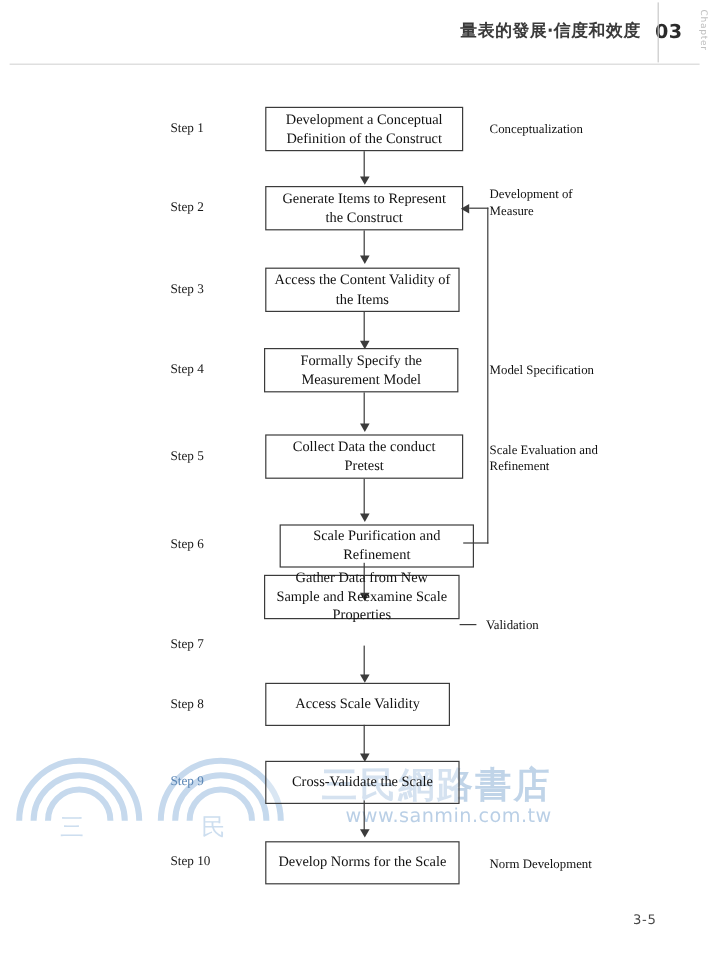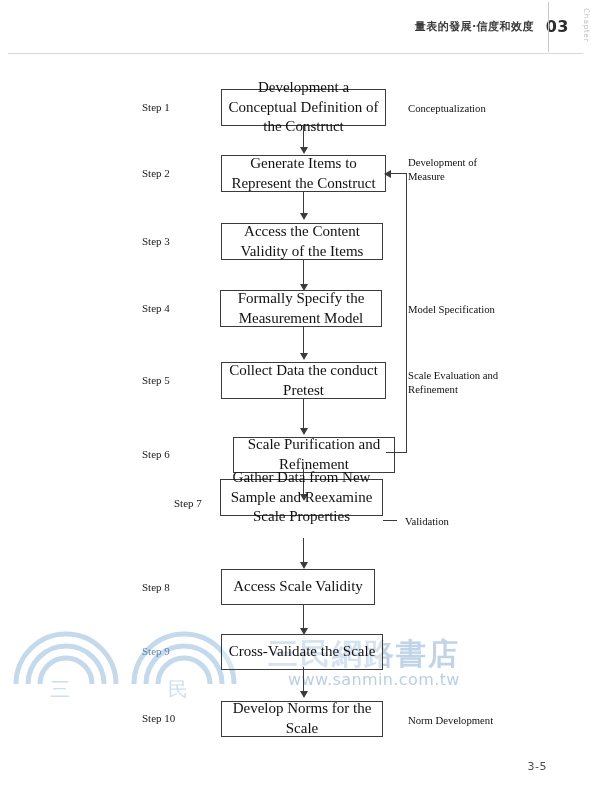--- a/index.html
+++ b/index.html
@@ -22,21 +22,21 @@
     top: 0; left: 0;
     width: 591px;
     height: 54px;
   }
   #header-title {
     position: absolute;
     right: 57px;
     top: 26px;
     transform: translateY(-50%);
     font-family: "DejaVu Sans", sans-serif;
-    font-size: 11px;
+    font-size: 14px;
     font-weight: bold;
     color: #3a3a3a;
     letter-spacing: 0.5px;
     white-space: nowrap;
   }
   #header-chapter-number {
     position: absolute;
     right: 22px;
     top: 26px;
     transform: translateY(-50%);
@@ -129,21 +129,21 @@
 
   .flow-box {
     position: absolute;
     border: 1.1px solid #3b3b3b;
     box-sizing: border-box;
     background: transparent;
     display: flex;
     align-items: center;
     justify-content: center;
     text-align: center;
-    font-size: 15px;
+    font-size: 12px;
     line-height: 1.32;
     color: #111111;
     padding: 17px 6px;
   }
   .flow-box.translucent { background: rgba(255,255,255,0.34); }
 
   .side-label {
     position: absolute;
     font-size: 10.7px;
     line-height: 1.34;
@@ -244,21 +244,21 @@
   <div class="step-label" style="left:142px; top:448px;">Step 6</div>
   <div class="flow-box" style="left:233px; top:437px; width:162px; height:32px;">Scale Purification and Refinement</div>
   <div class="connector conn-v" style="left:303px; top:469px; height:27px;"></div>
   <div class="arrowhead" style="left:299.5px; top:494px;"></div>
 
   <div class="connector conn-h" style="left:386px; top:452px; width:21px;"></div>
   <div class="connector conn-v" style="left:406px; top:173px; height:280px;"></div>
   <div class="connector conn-h" style="left:391px; top:173px; width:16px;"></div>
   <div class="arrowhead-left" style="left:384px; top:169.5px;"></div>
 
-  <div class="step-label" style="left:142px; top:497px;margin-left:32px;">Step 7</div>
+  <div class="step-label" style="left:142px; top:531px;">Step 7</div>
   <div class="flow-box" style="left:220px; top:479px; width:163px; height:37px;">Gather Data from New Sample and Reexamine Scale Properties</div>
   <div class="connector conn-h" style="left:383px; top:520px; width:14px;"></div>
   <div class="side-label" style="left:405px; top:514px;">Validation</div>
   <div class="connector conn-v" style="left:303px; top:538px; height:26px;"></div>
   <div class="arrowhead" style="left:299.5px; top:562px;"></div>
 
   <div class="step-label" style="left:142px; top:581px;">Step 8</div>
   <div class="flow-box" style="left:221px; top:569px; width:154px; height:35px;">Access Scale Validity</div>
   <div class="connector conn-v" style="left:303px; top:604px; height:26px;"></div>
   <div class="arrowhead" style="left:299.5px; top:628px;"></div>

